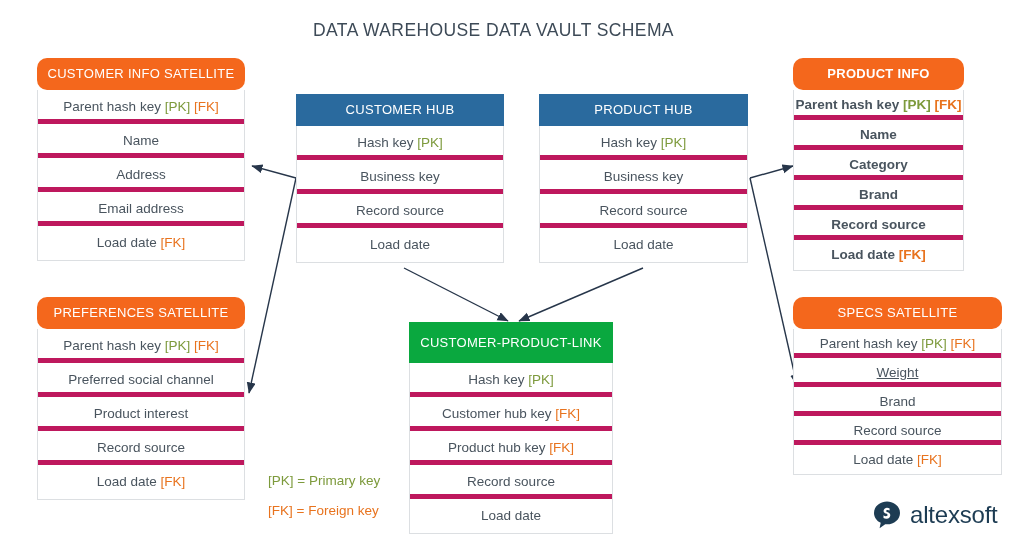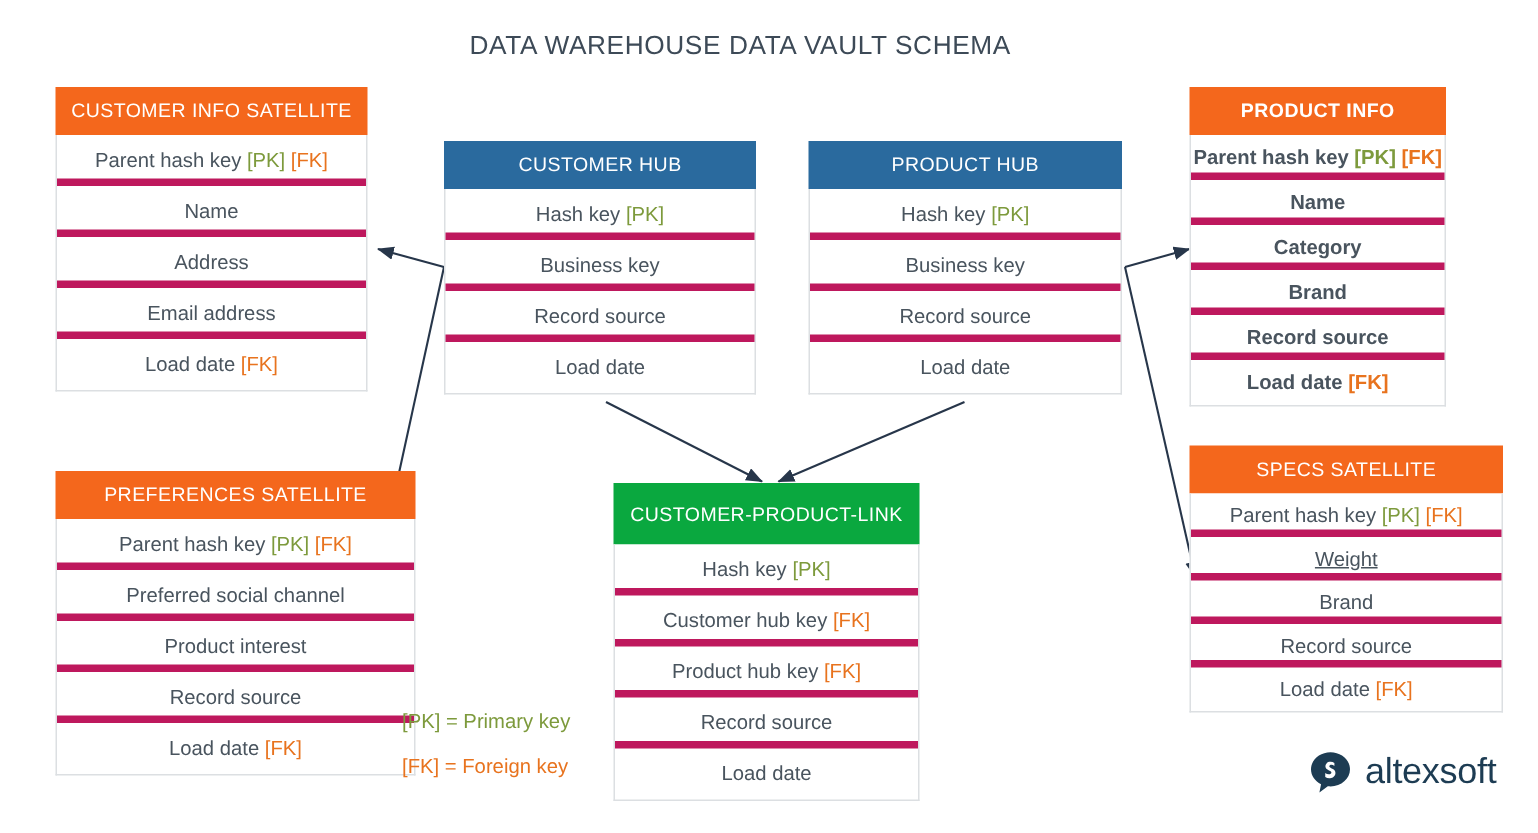--- a/index.html
+++ b/index.html
@@ -47,21 +47,21 @@
   }
   .entity-header {
     height: 32px;
     line-height: 32px;
     text-align: center;
     color: #ffffff;
     font-size: 13px;
     letter-spacing: 0.3px;
     box-sizing: border-box;
   }
-  .entity-header.orange { background: #f4671c; }
+  .entity-header.orange { background: #f4671c; border-radius: 10px; }
   .entity-header.blue   { background: #2a6a9e; }
   .entity-header.green  { background: #0aa83f; }
 
   .entity-rows {
     border: 1px solid #dcdfe2;
     border-top: none;
     box-sizing: border-box;
     background: #ffffff;
   }
   .entity.blue-table .entity-rows,
@@ -138,21 +138,21 @@
     <div class="entity-header orange">CUSTOMER INFO SATELLITE</div>
     <div class="entity-rows">
         <div class="row" style="height: 34px; line-height: 34px;"><span>Parent hash key</span><span class="pk"> [PK]</span><span class="fk"> [FK]</span></div>
         <div class="row" style="height: 34px; line-height: 34px;"><span>Name</span></div>
         <div class="row" style="height: 34px; line-height: 34px;"><span>Address</span></div>
         <div class="row" style="height: 34px; line-height: 34px;"><span>Email address</span></div>
         <div class="row" style="height: 34px; line-height: 34px;"><span>Load date</span><span class="fk"> [FK]</span></div>
       </div>
   </div>
 
-  <div class="entity" style="left:37px; top:314px; width:240px;">
+  <div class="entity" style="left:37px; top:297px; width:208px;">
     <div class="entity-header orange">PREFERENCES SATELLITE</div>
     <div class="entity-rows">
         <div class="row" style="height: 34px; line-height: 34px;"><span>Parent hash key</span><span class="pk"> [PK]</span><span class="fk"> [FK]</span></div>
         <div class="row" style="height: 34px; line-height: 34px;"><span>Preferred social channel</span></div>
         <div class="row" style="height: 34px; line-height: 34px; text-align: center;"><span>Product interest</span></div>
         <div class="row" style="height: 34px; line-height: 34px;"><span>Record source</span></div>
         <div class="row" style="height: 34px; line-height: 34px;"><span>Load date</span><span class="fk"> [FK]</span></div>
       </div>
   </div>
 

